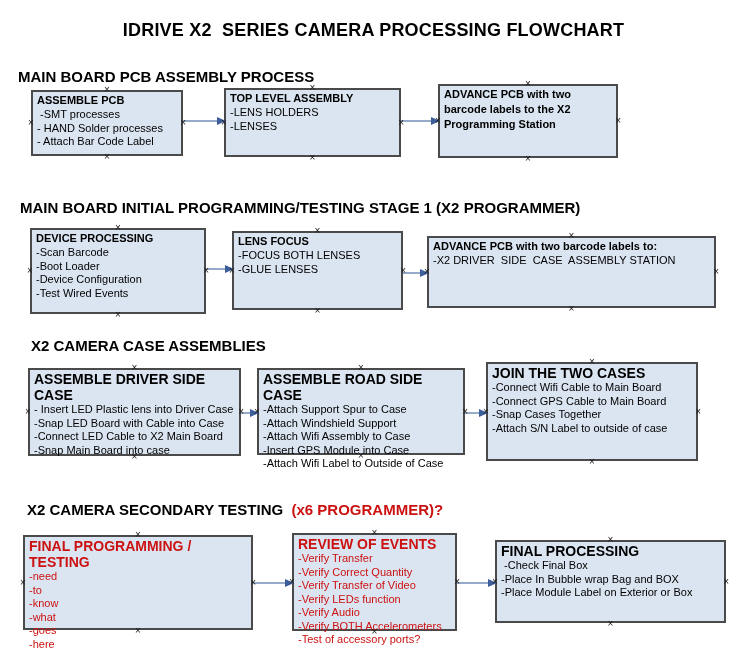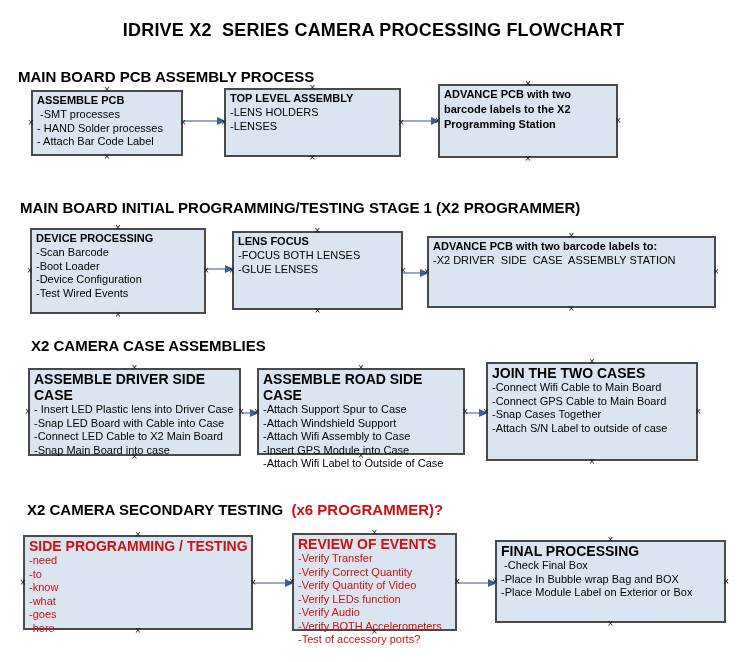--- a/index.html
+++ b/index.html
@@ -149,38 +149,38 @@
     <div class="box-line">-Attach S/N Label to outside of case</div>
   </div>
 
   <div class="sec-heading" style="left:27px; top:489px;margin-top:12px;"><span>X2 CAMERA SECONDARY TESTING</span><span class="red-part">  (x6 PROGRAMMER)?</span></div>
 
   <div class="box" style="left:23px; top:535px; width:230px; height:95px;">
     <span class="handle t">×</span>
     <span class="handle b">×</span>
     <span class="handle l">×</span>
     <span class="handle r">×</span>
-    <div class="box-title big red">SIDE PROGRAMMING / TESTING</div>
+    <div class="box-title big red">FINAL PROGRAMMING / TESTING</div>
     <div class="box-line red">-need</div>
     <div class="box-line red">-to</div>
     <div class="box-line red">-know</div>
     <div class="box-line red">-what</div>
     <div class="box-line red">-goes</div>
     <div class="box-line red">-here</div>
   </div>
 
   <div class="box" style="left:292px; top:533px; width:165px; height:98px;">
     <span class="handle t">×</span>
     <span class="handle b">×</span>
     <span class="handle l">×</span>
     <span class="handle r">×</span>
     <div class="box-title big red">REVIEW OF EVENTS</div>
     <div class="box-line red">-Verify Transfer</div>
     <div class="box-line red">-Verify Correct Quantity</div>
-    <div class="box-line red">-Verify Quantity of Video</div>
+    <div class="box-line red">-Verify Transfer of Video</div>
     <div class="box-line red">-Verify LEDs function</div>
     <div class="box-line red">-Verify Audio</div>
     <div class="box-line red">-Verify BOTH Accelerometers</div>
     <div class="box-line red">-Test of accessory ports?</div>
   </div>
 
   <div class="box" style="left:495px; top:540px; width:231px; height:83px;">
     <span class="handle t">×</span>
     <span class="handle b">×</span>
     <span class="handle l">×</span>

